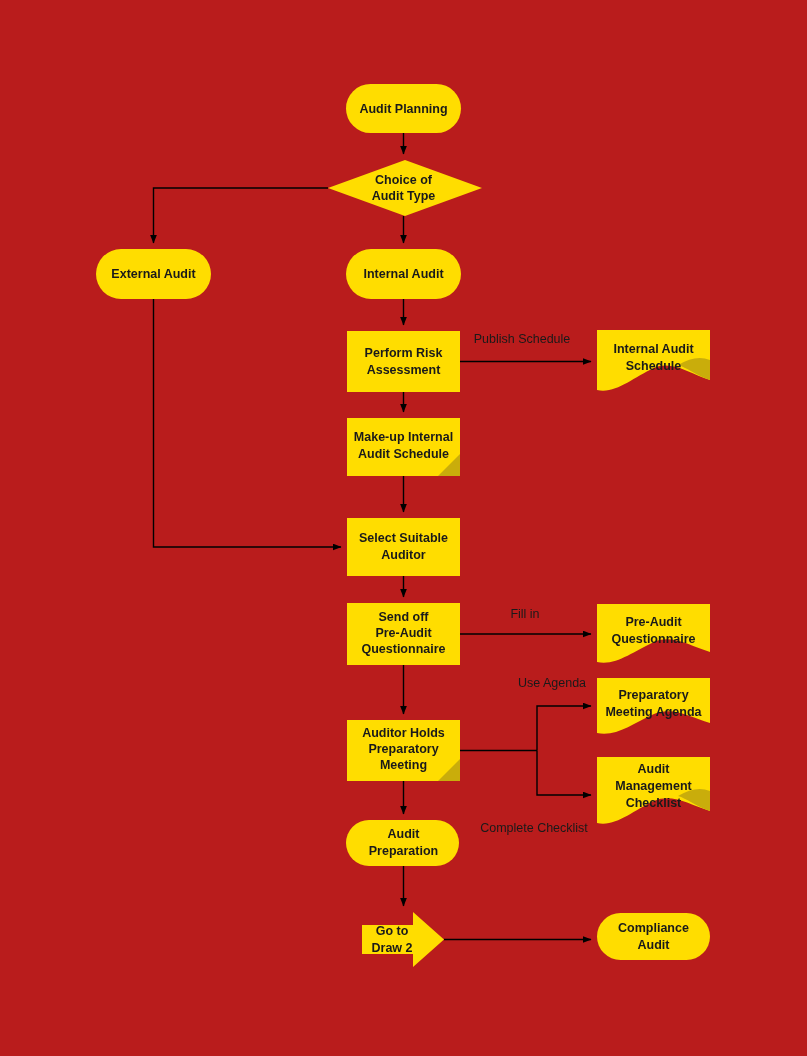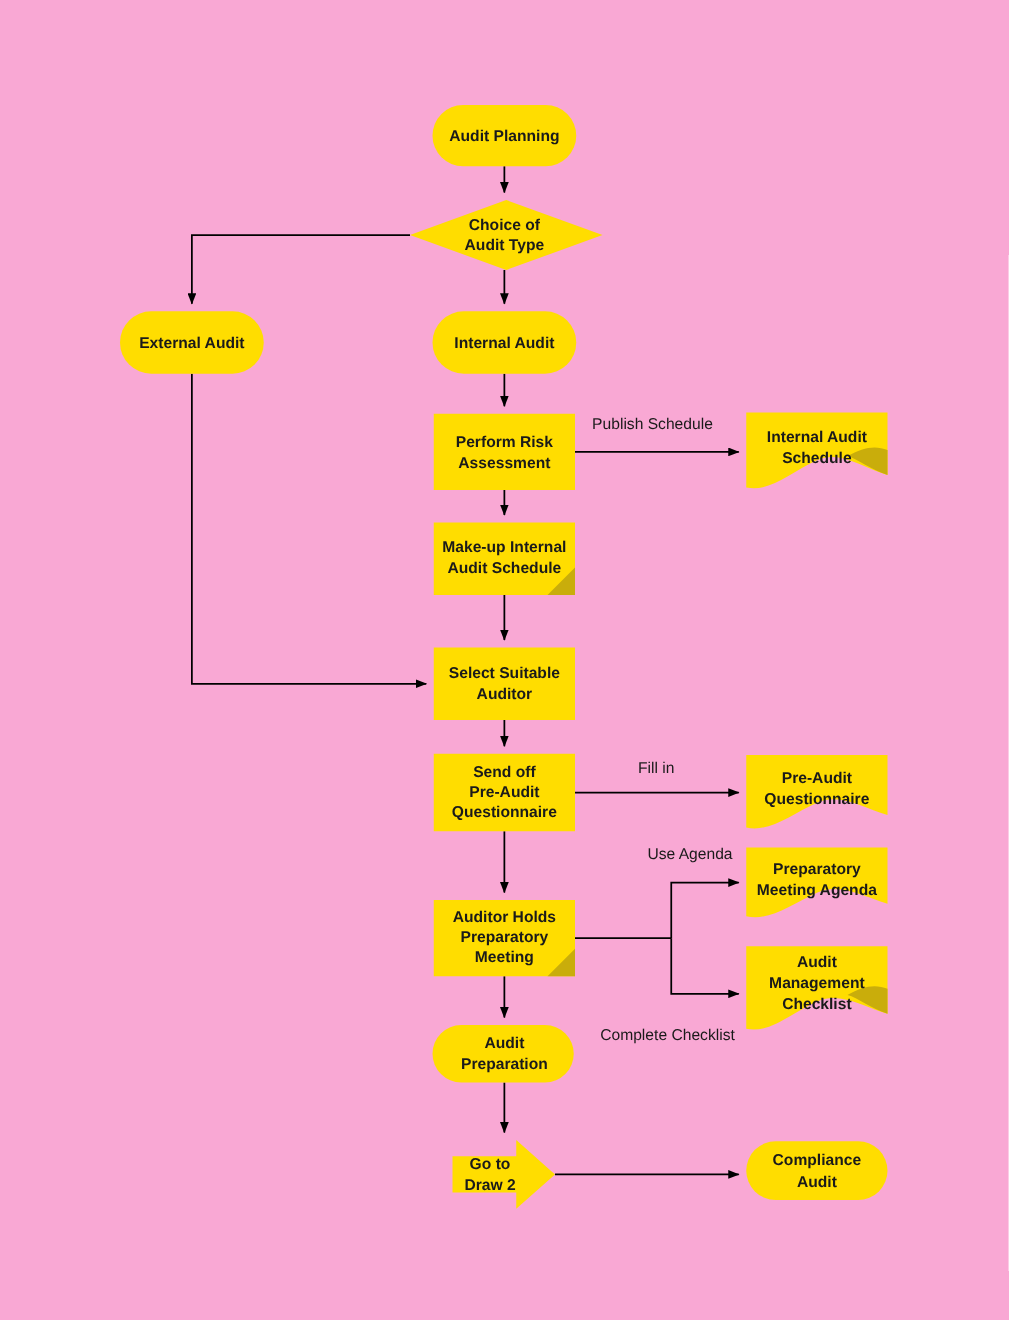--- a/index.html
+++ b/index.html
@@ -8,21 +8,21 @@
     padding: 0;
     background: #ffffff;
   }
   body {
     font-family: "Liberation Sans", sans-serif;
   }
   #page {
     position: relative;
     width: 807px;
     height: 1056px;
-    background: #f9a8d4;
+    background: #b91c1c;
     overflow: hidden;
   }
   #diagram-svg {
     position: absolute;
     left: 0;
     top: 0;
     width: 807px;
     height: 1056px;
   }
   .node-text {

